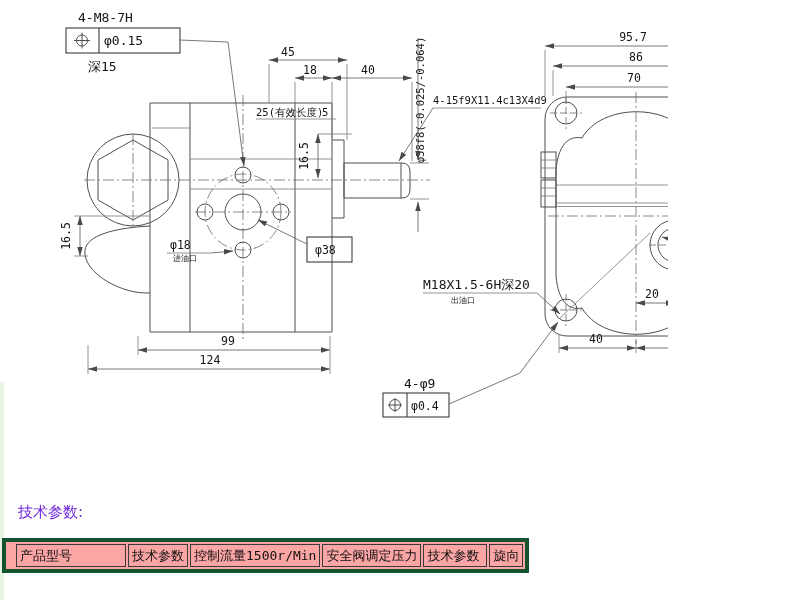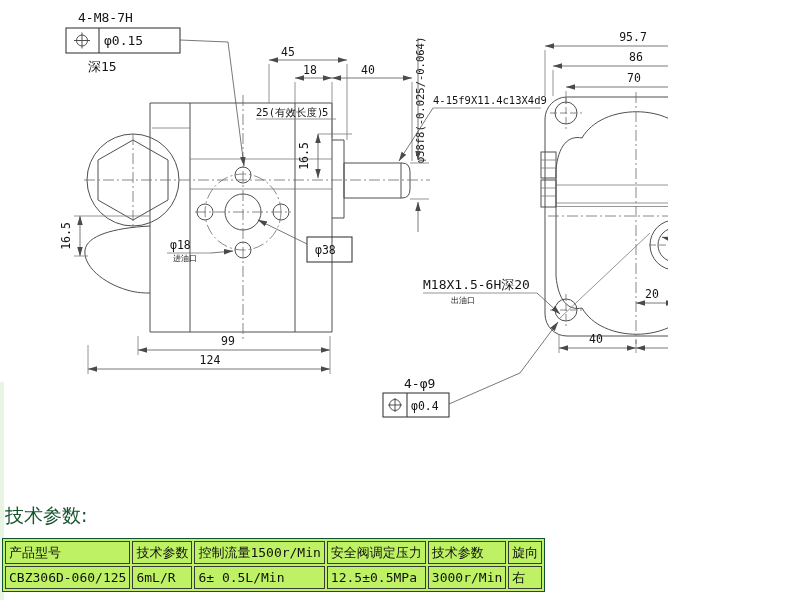--- a/index.html
+++ b/index.html
@@ -16,23 +16,23 @@
   .le{stroke:#565656;fill:none;stroke-width:0.8;marker-end:url(#ar);}
   .wbox{fill:#ffffff;stroke:#7a7a7a;stroke-width:0.8;}
   .frame{fill:none;stroke:#3c3c3c;stroke-width:1.1;}
   text{fill:#141414;}
   .d{font:11.5px "DejaVu Sans Mono","DejaVu Sans",monospace;}
   .lab{font:13px "DejaVu Sans Mono","DejaVu Sans",monospace;}
   .md{font:10.5px "DejaVu Sans Mono","DejaVu Sans",monospace;}
   .sm{font:8px "DejaVu Sans",sans-serif;}
   .mid{text-anchor:middle;}
   
-  .tech-title{position:absolute;left:5px;top:503px;font-size:19px;color:#14532d;}
+  .tech-title{position:absolute;left:18px;top:503px;font-size:15px;color:#6d28d9;}
   .ptable{position:absolute;left:2px;top:538px;border-collapse:separate;border-spacing:2px;
-          border:1px solid #14532d;background:#bef264;table-layout:fixed;}
+          border:4px solid #14532d;background:#fca5a5;table-layout:fixed;padding-left:8px;}
   .ptable td{border:1px solid #3a3a3a;font-size:13px;height:21px;padding:0 3px;
              white-space:nowrap;overflow:hidden;
              font-family:"DejaVu Sans Mono","DejaVu Sans",monospace;color:#111;}
 </style>
 </head>
 <body>
 
 <div class="sheet">
   <div class="edge-strip" style="background:#e8f5e2;"></div>
 
@@ -208,23 +208,15 @@
     </colgroup>
     <tbody>
       <tr>
         <td>产品型号</td>
         <td>技术参数</td>
         <td>控制流量1500r/Min</td>
         <td>安全阀调定压力</td>
         <td>技术参数</td>
         <td>旋向</td>
       </tr>
-      <tr>
-        <td>CBZ306D-060/125</td>
-        <td>6mL/R</td>
-        <td>6± 0.5L/Min</td>
-        <td>12.5±0.5MPa</td>
-        <td>3000r/Min</td>
-        <td>右</td>
-      </tr>
     </tbody>
   </table>
 </div>
 
 </body></html>

